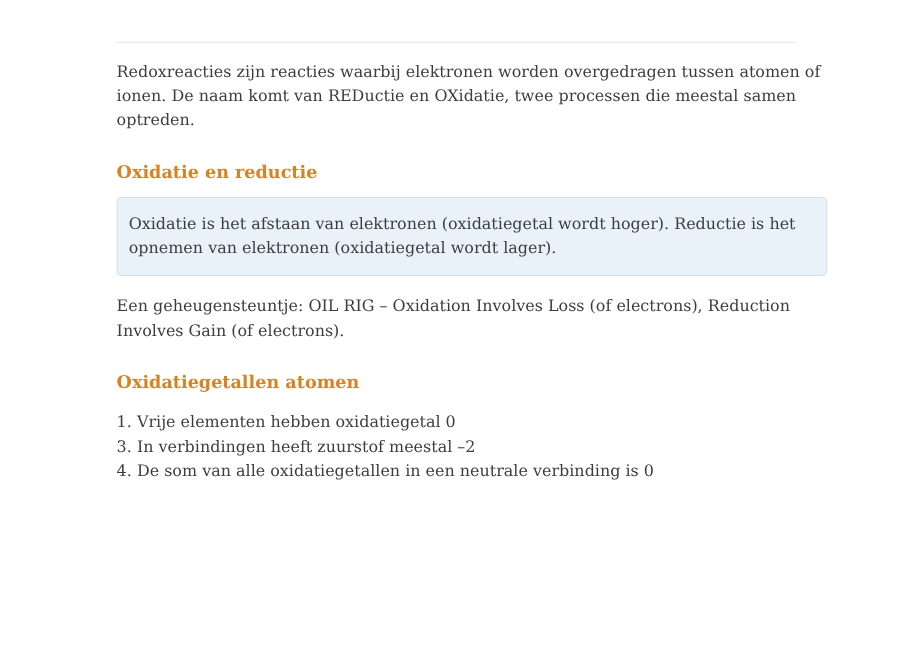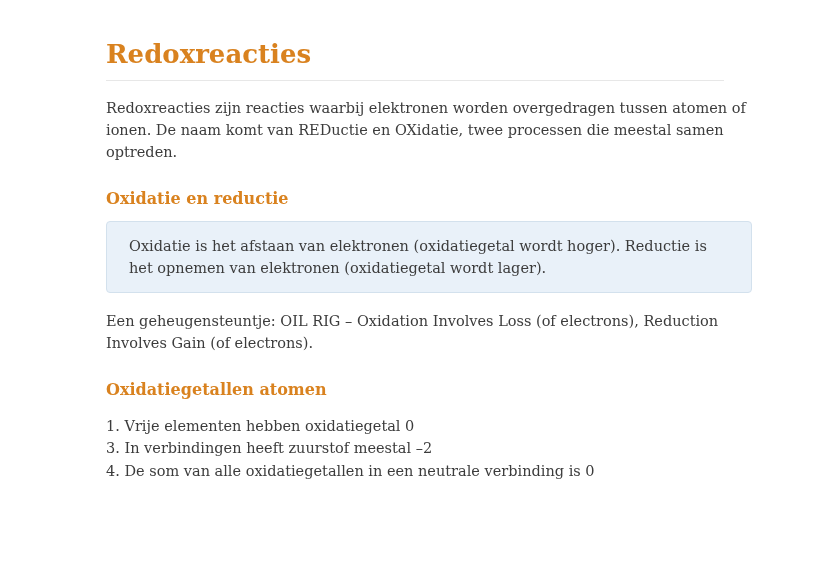--- a/index.html
+++ b/index.html
@@ -41,38 +41,37 @@
   h2{
     font-size:16px;
     font-weight:bold;
     color:var(--accent,#d9821f);
     margin:26px 0 13px 0;
   }
   .callout{
     background:var(--callout_bg,#e9f1f9);
     border:1px solid var(--callout_border,#d3e1ed);
     border-radius:4px;
-    padding:13px 22px;
+    padding:13px 10px;
     margin:13px 0 17px 0;
   }
   .callout p{margin:0;}
   .rules{
     margin:16px 0;
   }
   .rule-item{
     font-size:14.5px;
     line-height:22.5px;
   }
 </style>
 </head>
 <body>
 
 <main class="page">
 
-  <h1>Redoxreacties</h1>
   <hr class="title-rule">
 
   <p>Redoxreacties zijn reacties waarbij elektronen worden overgedragen tussen atomen of ionen. De naam komt van REDuctie en OXidatie, twee processen die meestal samen optreden.</p>
 
   <h2>Oxidatie en reductie</h2>
 
   <div class="callout">
     <p>Oxidatie is het afstaan van elektronen (oxidatiegetal wordt hoger). Reductie is het opnemen van elektronen (oxidatiegetal wordt lager).</p>
   </div>
 

